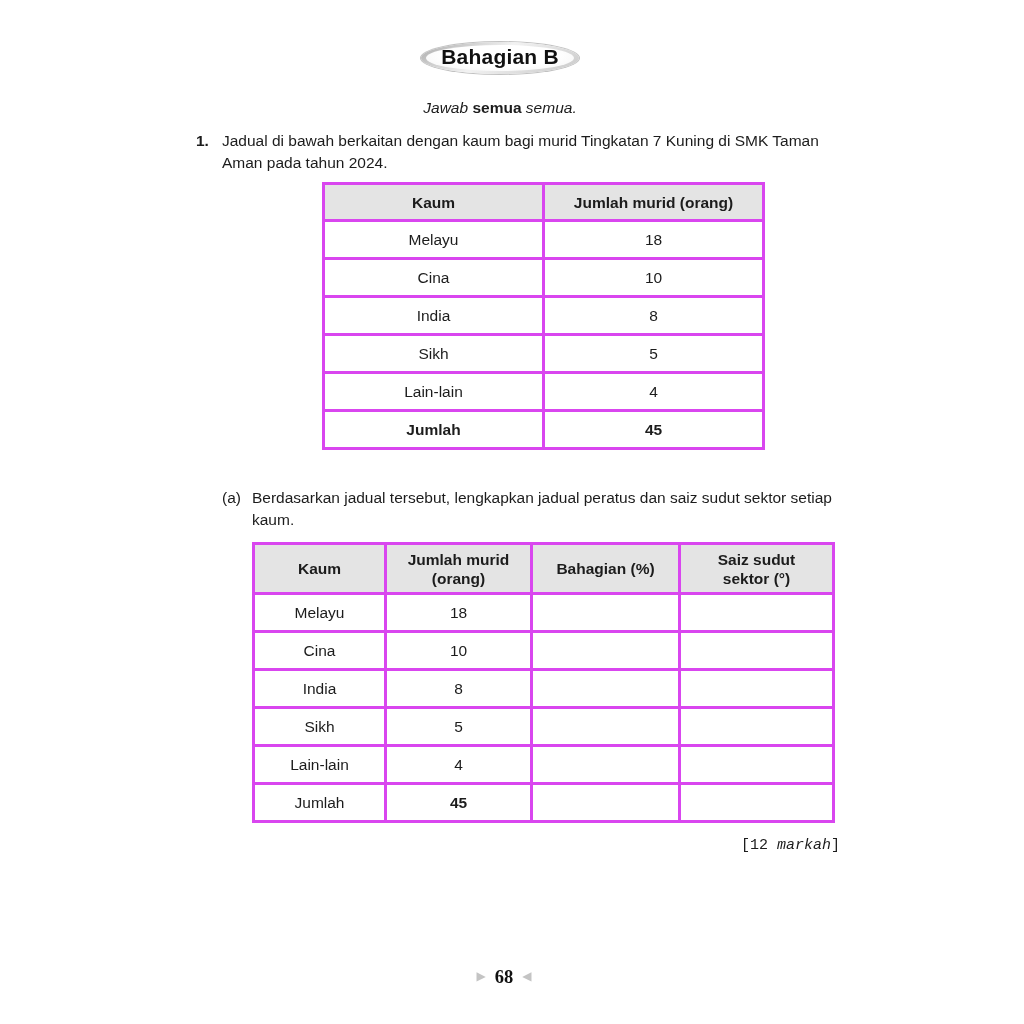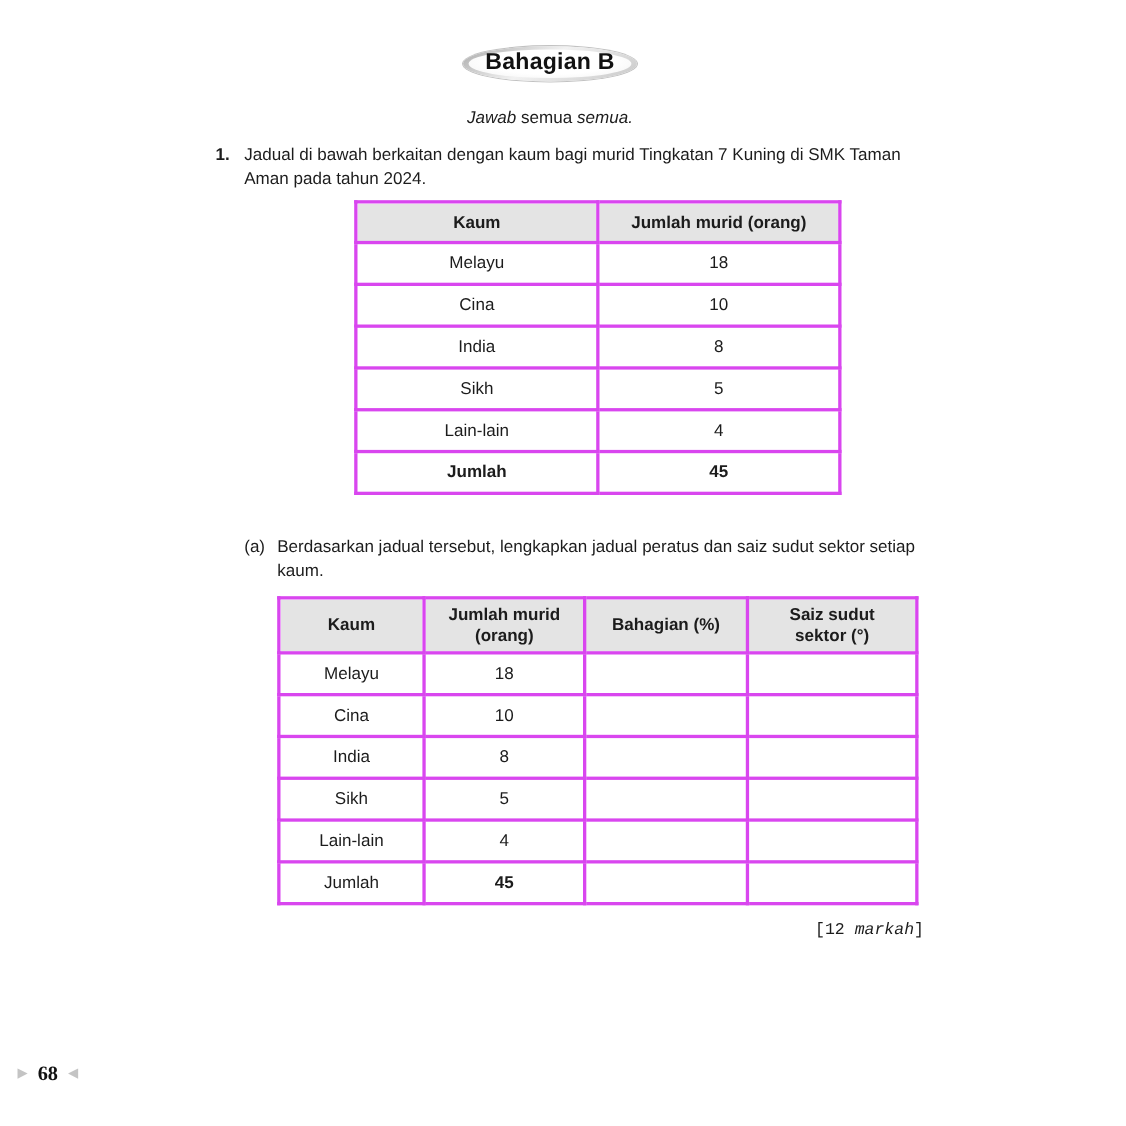--- a/index.html
+++ b/index.html
@@ -18,21 +18,21 @@
   }
   .badge-inner {
     display:block; border-radius:50%;
     background:radial-gradient(ellipse at 50% 40%, #ffffff 55%, #f1f1f1 100%);
     padding:0 15px 2px 15px;
     font-weight:bold; font-size:21px; letter-spacing:.2px; color:#111;
   }
 
   .marks40 { position:absolute; top:78px; left:0; width:100%; text-align:center; font-size:15.5px; }
   .instr   { position:absolute; top:99px; left:0; width:100%; text-align:center; font-size:15.5px; font-style:italic; }
-  .instr .bold-up { font-style:normal; font-weight:normal; }
+  .instr .bold-up { font-style:normal; font-weight:bold; }
   .it { font-style:italic; }
 
   
   .q1 { position:absolute; top:130px; left:196px; width:648px; font-size:15.5px; line-height:21.5px; }
   .q1 .qnum { position:absolute; left:0; top:0; font-weight:bold; }
   .q1 .qtext { display:block; margin-left:26px; width:605px; }
 
   
   table.qtable { border-collapse:collapse; table-layout:fixed; border:2px solid #4d4d4d; }
   table.qtable th, table.qtable td {
@@ -51,21 +51,21 @@
   .parta .ptext { display:block; margin-left:30px; width:588px; }
 
   #table2 { position:absolute; top:542px; left:252px; }
   #table2 th { height:50px; }
   #table2 td { height:38px; }
   #table2 tbody tr:last-child td:nth-child(2) { font-weight:bold; }
 
   .marksa { position:absolute; top:837px; left:0; width:840px; text-align:right; font-size:15px;font-family:Liberation Mono, monospace; }
 
   
-  .footer { position:absolute; top:967px; left:16px; width:100%; }
+  .footer { position:absolute; top:967px; left:4px; width:100%; text-align:center; }
   .footer .arrow { color:#c4c4c4; font-size:12px; vertical-align:3px; }
   .footer .pagenum {
     font-family:"Liberation Serif", serif; font-weight:bold; font-size:18.5px;
     margin:0 9px; color:#111;
   }
 </style>
 </head>
 <body>
 
 <div class="page">

